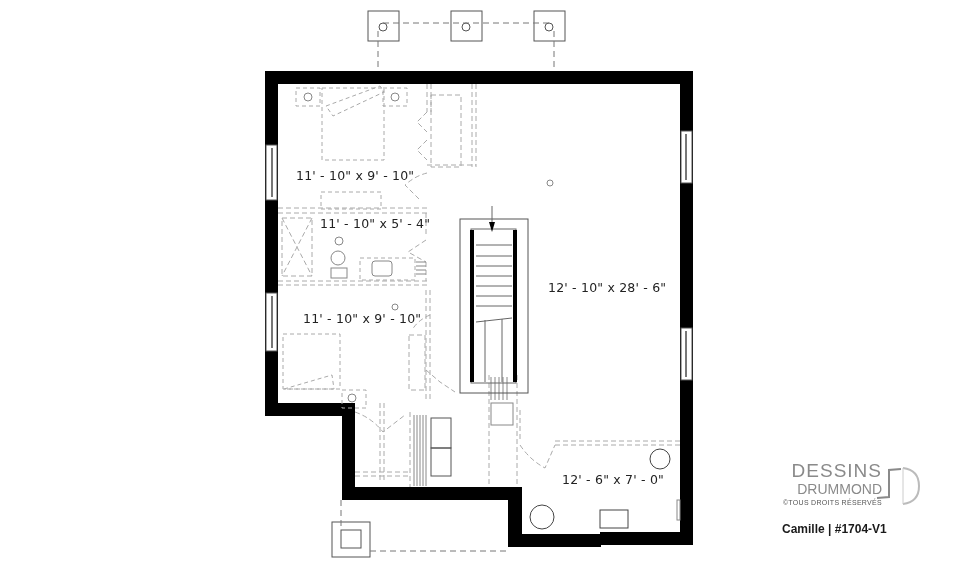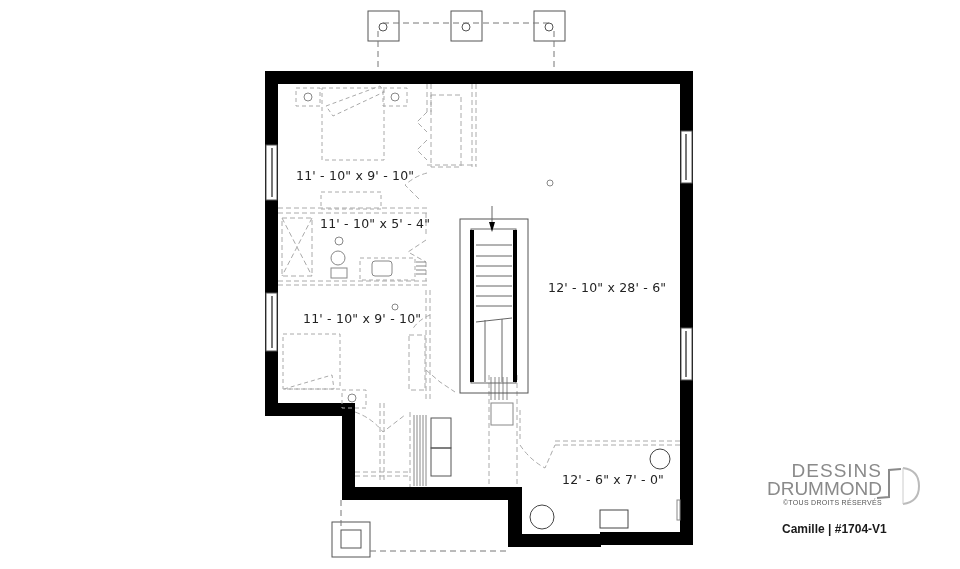--- a/index.html
+++ b/index.html
@@ -1,21 +1,21 @@
 <!DOCTYPE html>
 <html><head>
 <meta charset="utf-8">
 <style>
   html, body { margin:0; padding:0; background:#ffffff; }
   body { width:960px; height:569px; position:relative; overflow:hidden; font-family:"Liberation Sans", sans-serif; }
   #plan { position:absolute; left:0; top:0; width:960px; height:569px; }
   .room-label { position:absolute; font-family:"DejaVu Sans", sans-serif; font-size:12.5px; color:#222; white-space:nowrap; letter-spacing:0.2px; }
   .brand { position:absolute; left:752px; top:462px; width:130px; text-align:right; font-family:"Liberation Sans", sans-serif; }
   .brand .l1 { font-size:19px; line-height:18px; color:#8a8a8a; letter-spacing:1px; }
-  .brand .l2 { font-size:19px; line-height:18px; color:#8a8a8a; letter-spacing:0px; }
+  .brand .l2 { font-size:14px; line-height:18px; color:#8a8a8a; letter-spacing:0px; }
   .brand .l3 { font-size:7px; color:#555; letter-spacing:0.3px; margin-top:1px; }
   .plan-id { position:absolute; left:782px; top:522px; font-family:"Liberation Sans", sans-serif; font-weight:bold; font-size:12px; color:#1a1a1a; }
   .logo-mark { position:absolute; left:875px; top:466px; width:48px; height:40px; }
 </style>
 </head>
 <body>
 
 <svg id="plan" viewBox="0 0 960 569" xmlns="http://www.w3.org/2000/svg">
 
   <g fill="none" stroke="#555" stroke-width="1">

